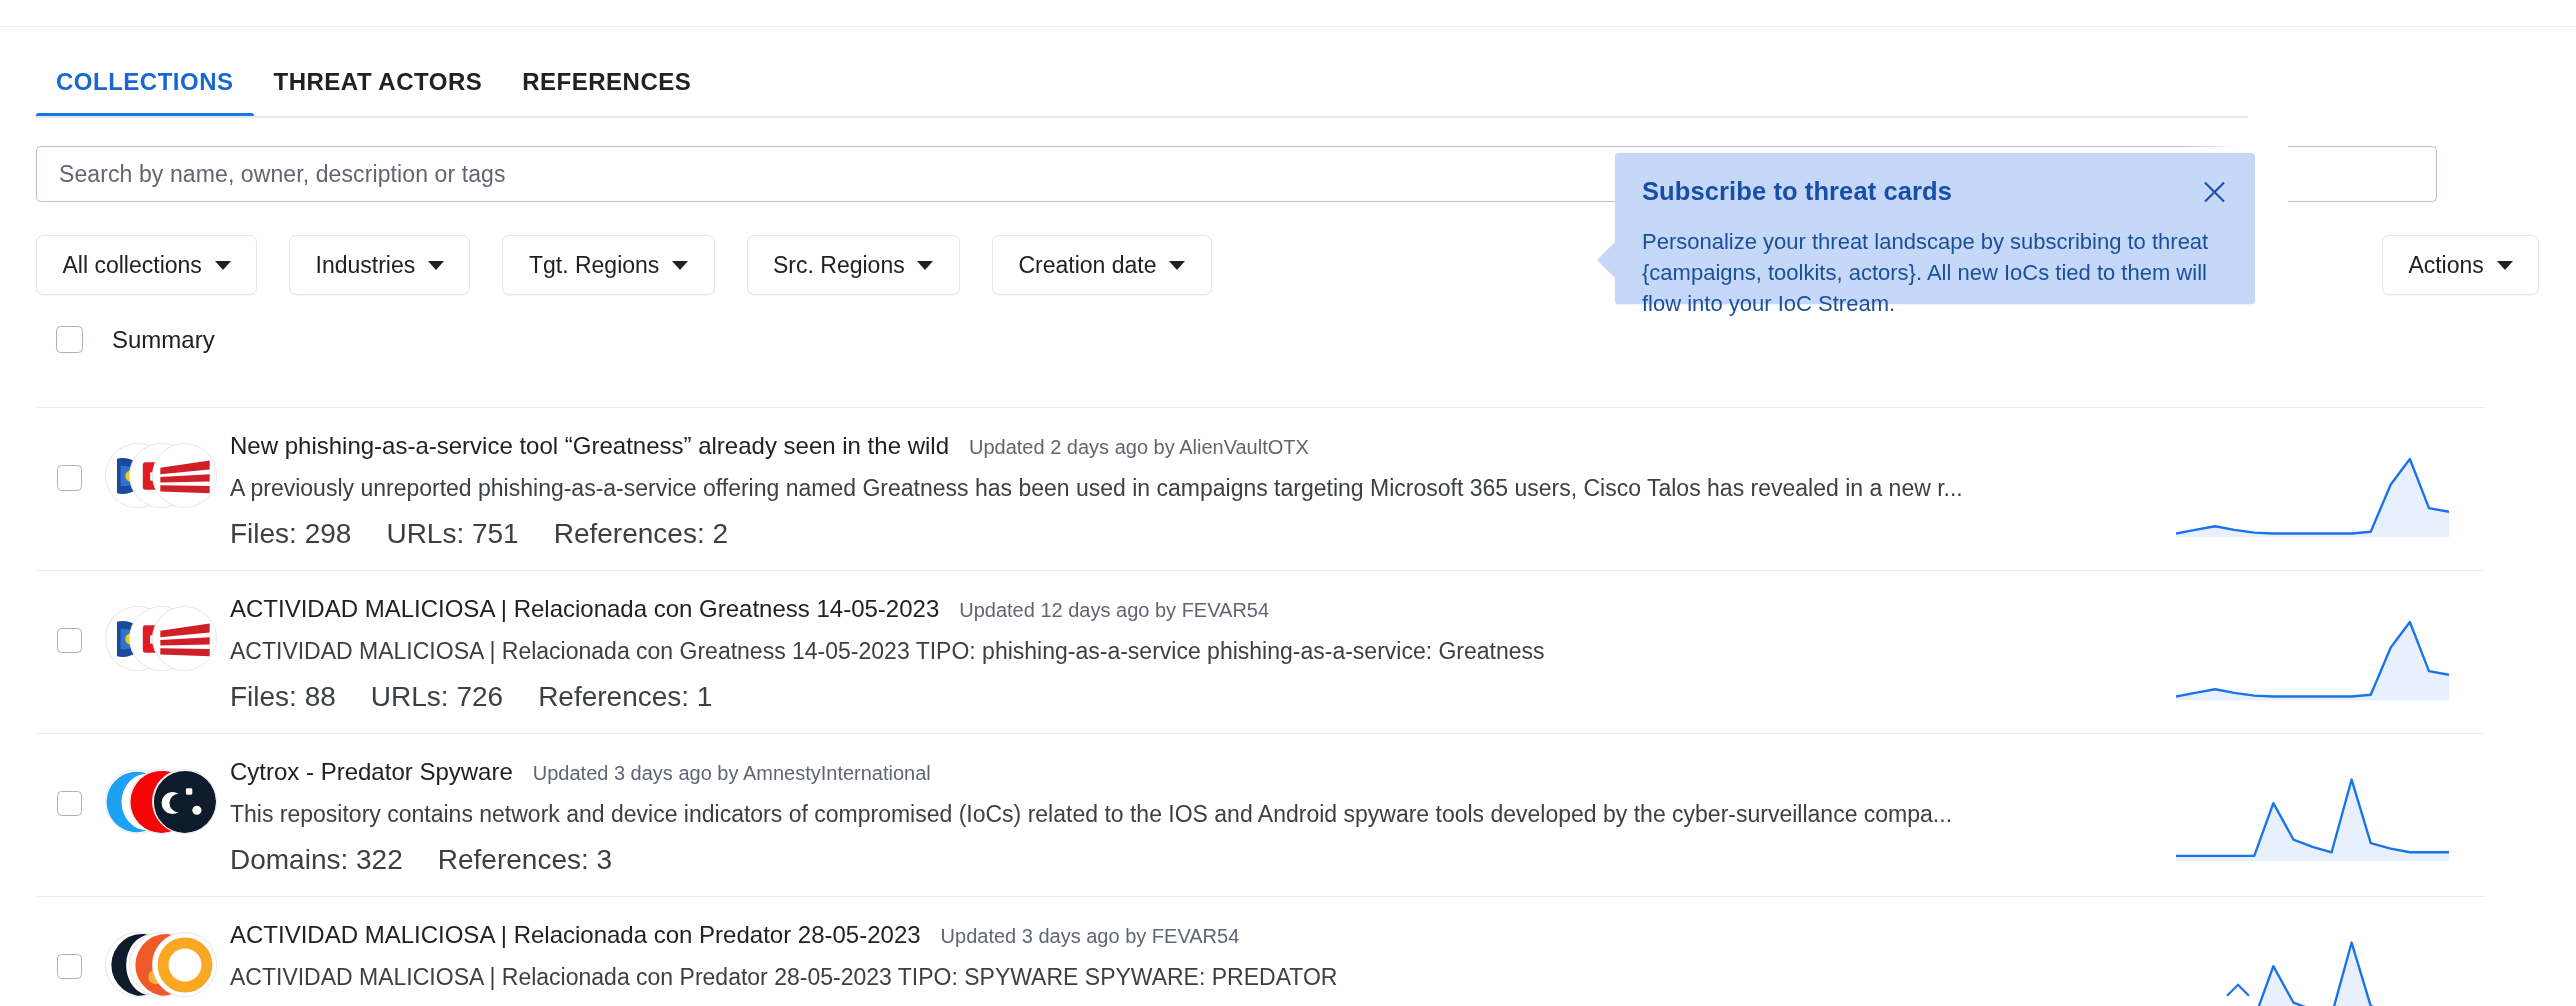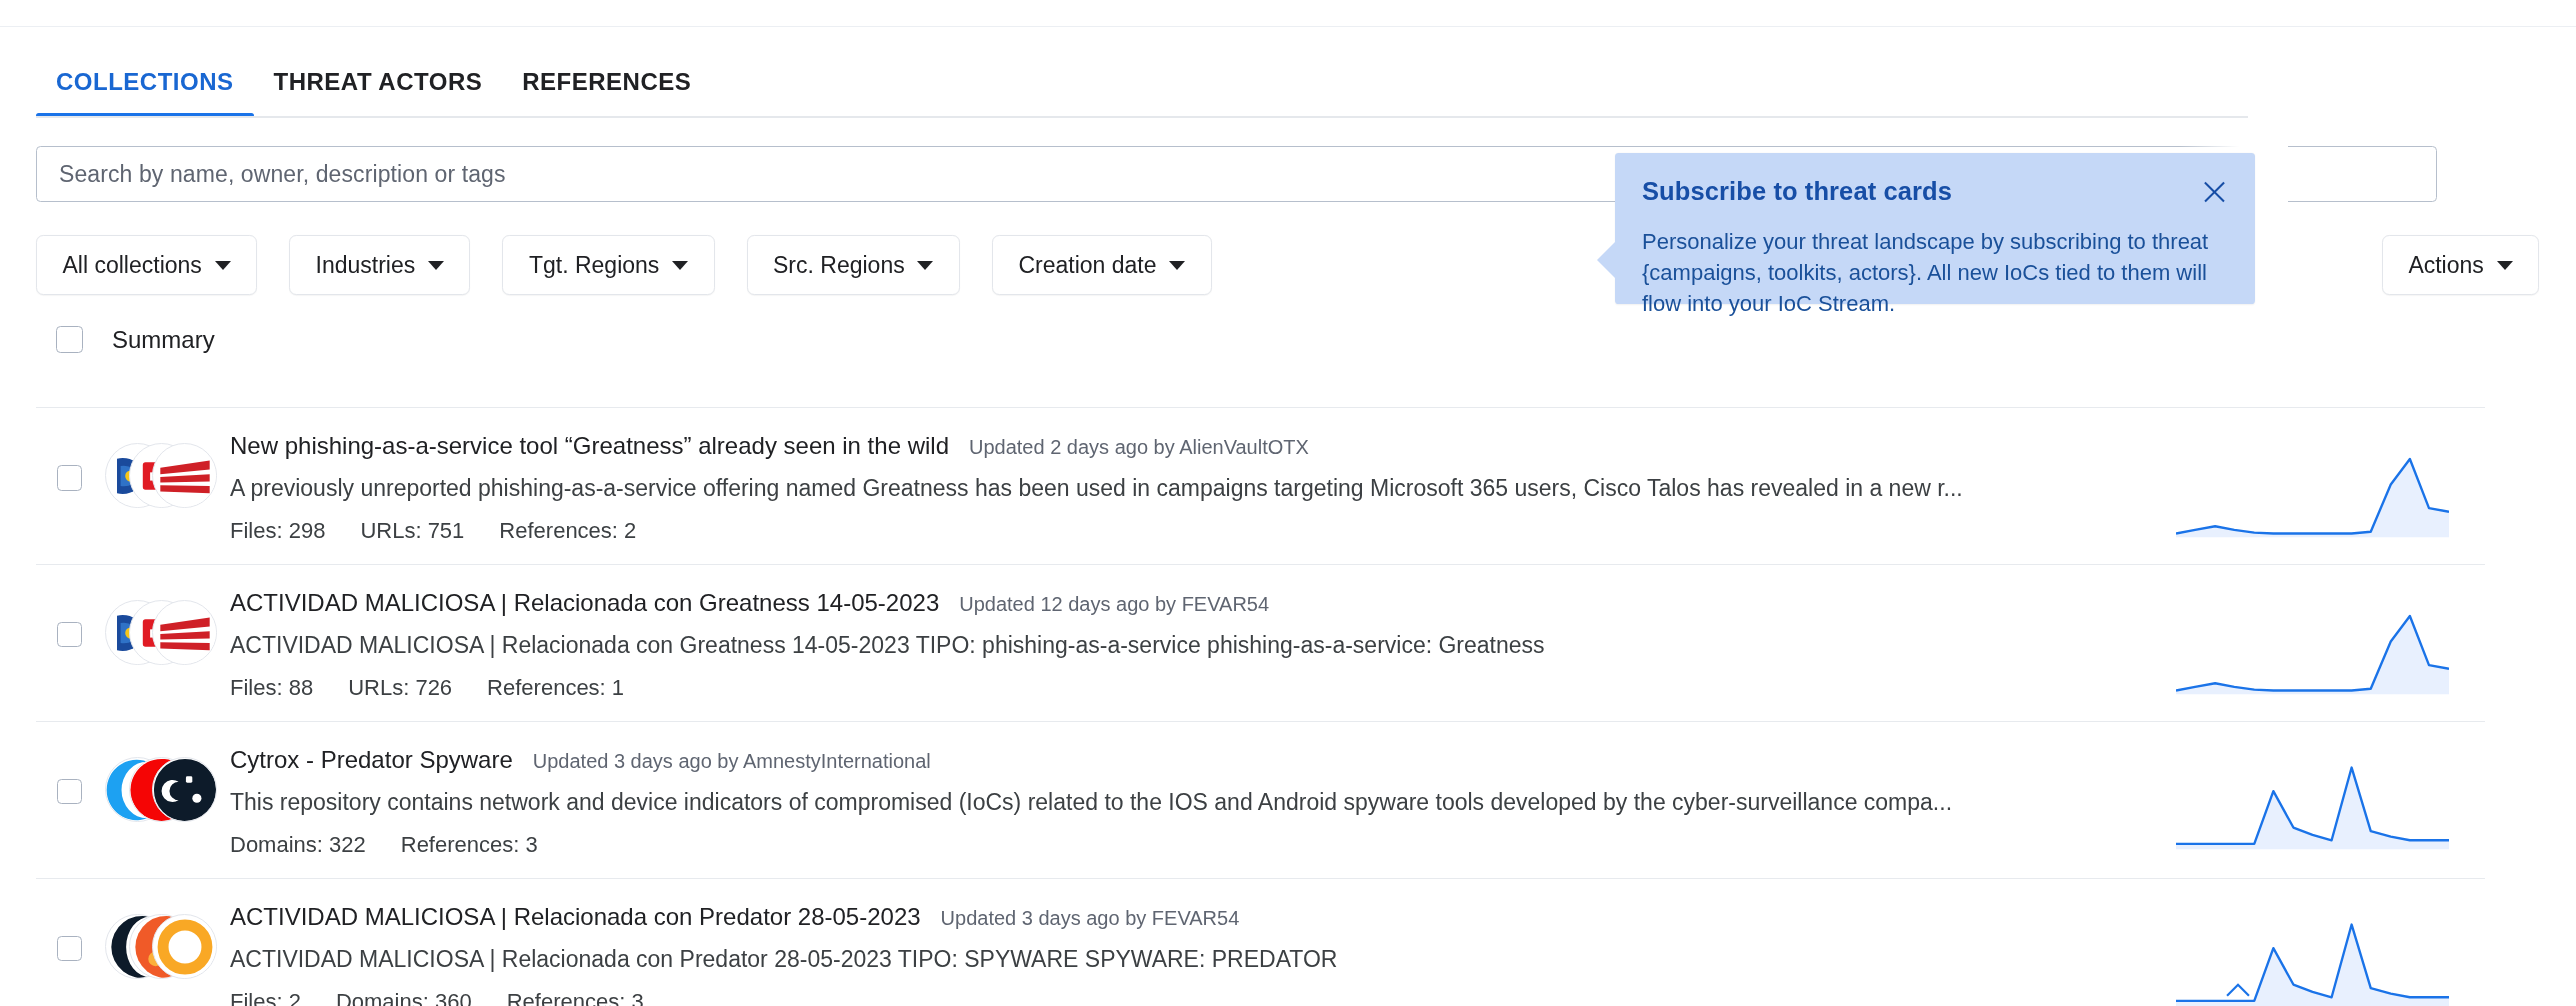--- a/index.html
+++ b/index.html
@@ -144,21 +144,21 @@
   .row-title-line { display: flex; align-items: baseline; gap: 20px; flex-wrap: nowrap; }
   .row-title {
     font-size: 24px; color: #202124; font-weight: 400; white-space: nowrap;
   }
   .row-meta { font-size: 20px; color: #5f6571; white-space: nowrap; }
   .row-desc {
     margin-top: 14.6px;
     font-size: 23px; color: #3c4043;
     white-space: nowrap; overflow: hidden; text-overflow: ellipsis;
   }
-  .row-stats { margin-top: 16.4px; font-size: 22px; color: #3c4043; display: flex; gap: 35px; }
+  .row-stats { margin-top: 16.4px; font-size: 28px; color: #3c4043; display: flex; gap: 35px; }
 
   .spark { width: 309px; flex: none; padding-top: 7.3px; }
   .spark svg { display: block; }
 
   
   .tooltip {
     position: absolute;
     left: 1615px; top: 153px;
     width: 640px; height: 151px;
     background: #c5d8f7;

